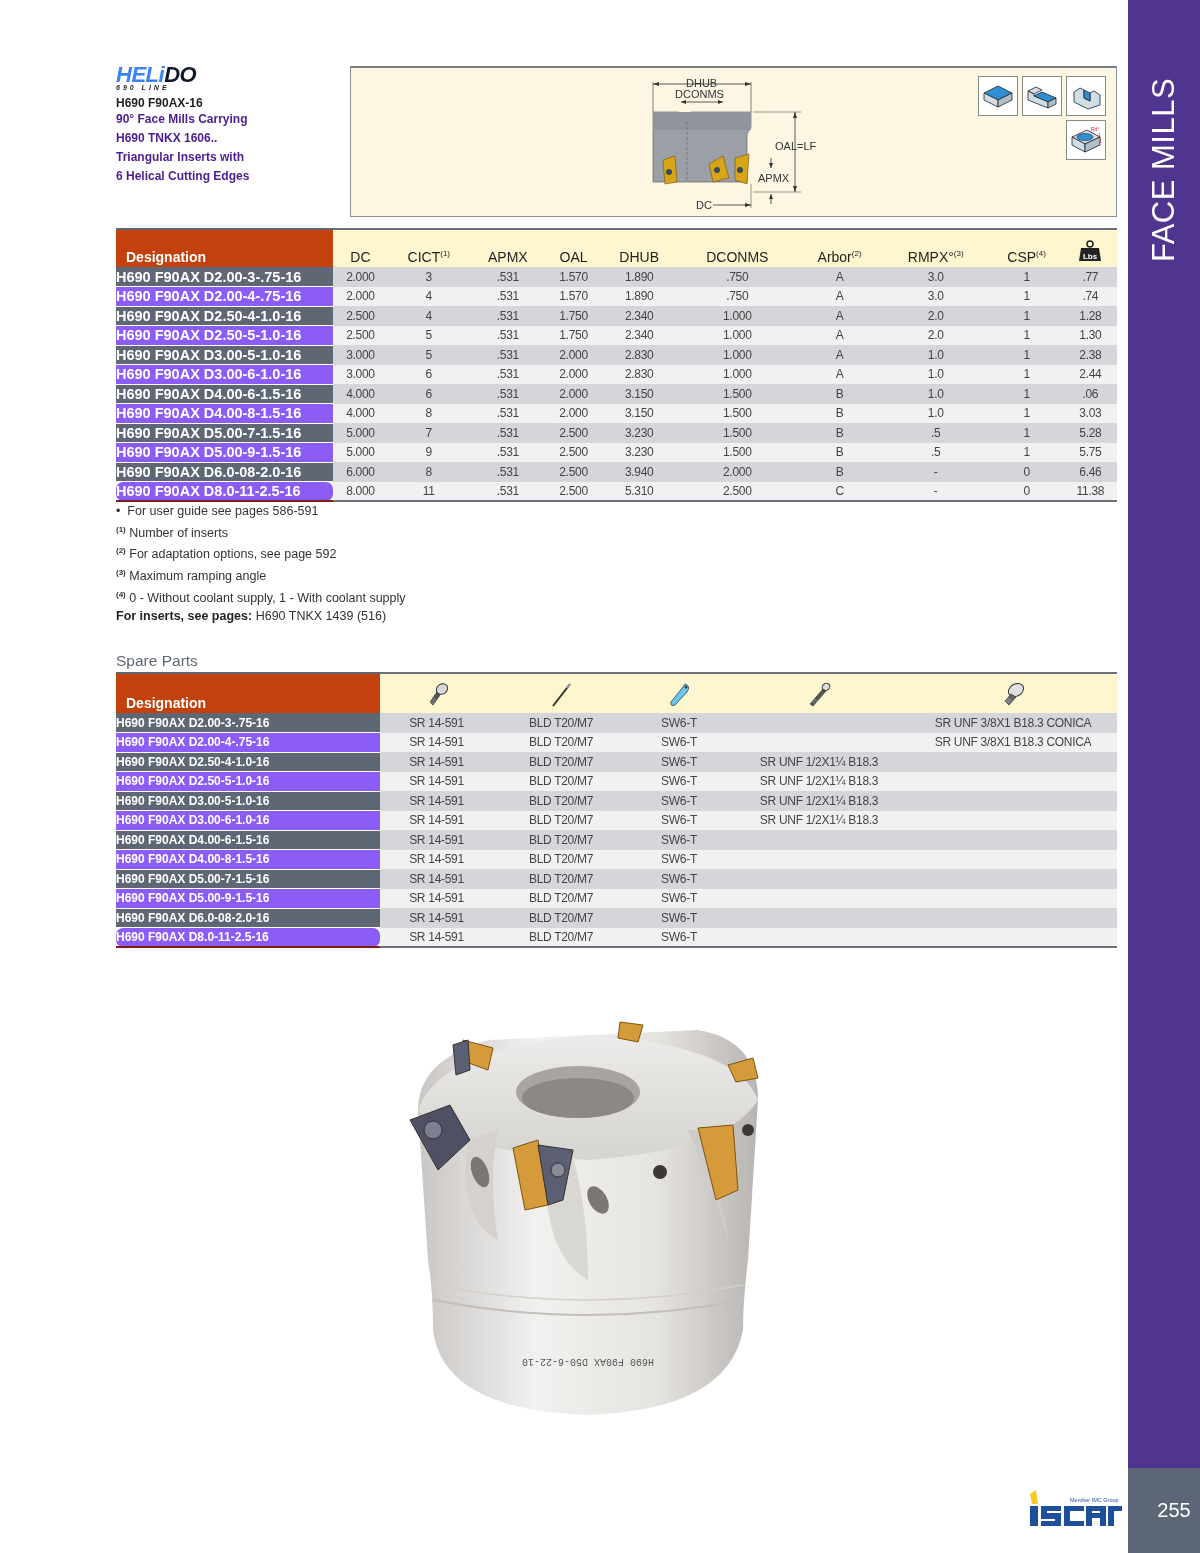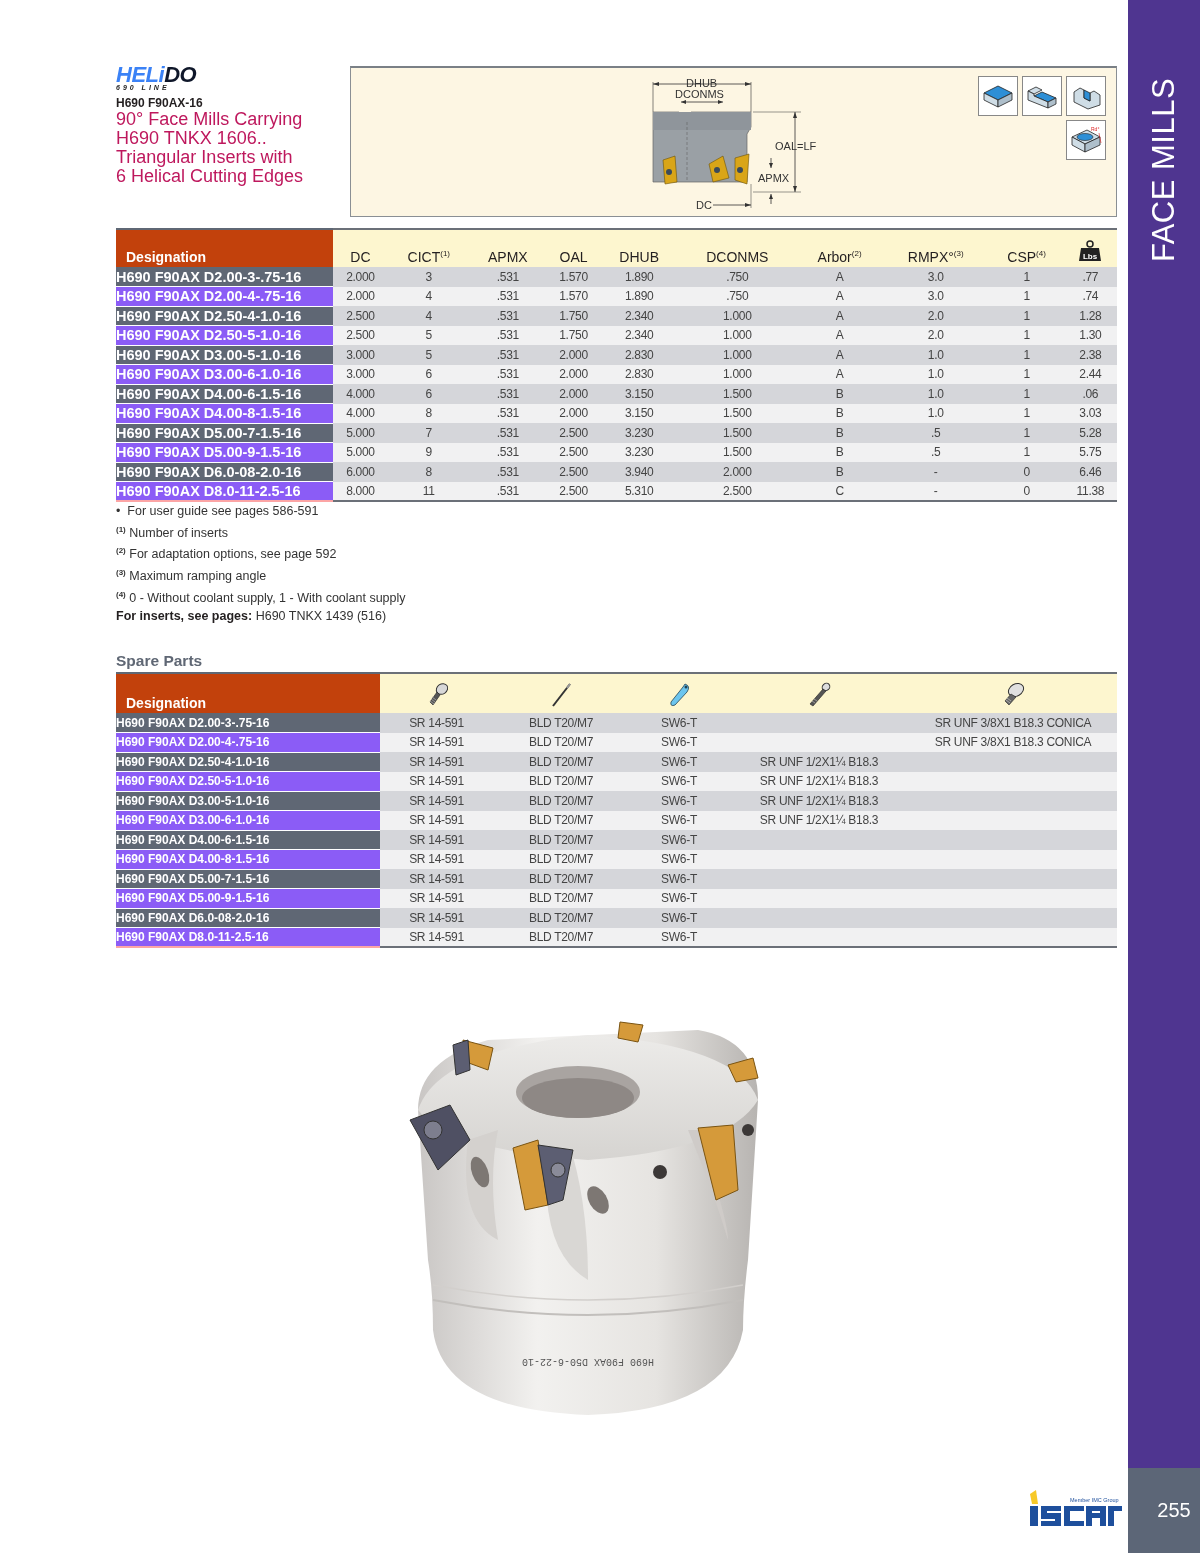--- a/index.html
+++ b/index.html
@@ -12,21 +12,21 @@
   .page-num { position: absolute; left: 1128px; top: 1468px; width: 92px; height: 85px; background: #5c6677; color: #fff; font-size: 20px; display: flex; align-items: center; justify-content: center; }
 
   
   .brand { position: absolute; left: 116px; top: 64px; }
   .brand .logo { font-family: "Liberation Sans", sans-serif; font-weight: bold; font-style: italic; font-size: 22px; letter-spacing: -0.5px; line-height: 22px; }
   .brand .logo .a { color: #3b82f6; }
   .brand .logo .b { color: #0f172a; }
   .brand .sub { font-size: 7px; font-style: italic; font-weight: bold; letter-spacing: 3px; color: #222; margin-top: -2px; }
   .title-block { position: absolute; left: 116px; top: 96px; width: 230px; }
   .title-block .code { font-weight: bold; font-size: 12px; }
-  .title-block .desc { font-size: 18px; line-height: 19px; color: #be185d; }
+  .title-block .desc { font-size: 12px; line-height: 19px; color: #4c1d95; font-weight: bold; }
 
   .diagram-box { position: absolute; left: 350px; top: 66px; width: 767px; height: 151px; background: #fdf6e3; border: 1px solid #8a8f94; border-top: 2px solid #7a8086; }
   .diagram { position: absolute; left: 292px; top: 4px; width: 180px; height: 145px; }
   .diagram .lbl { position: absolute; font-size: 11px; color: #333; }
   .mat-icons { position: absolute; right: 10px; top: 8px; display: grid; grid-template-columns: 40px 40px 40px; grid-gap: 4px; }
   .mat-icon { width: 40px; height: 40px; border: 1px solid #888; background: #fff; display: flex; align-items: center; justify-content: center; }
   .mat-icon.empty { border: none; background: transparent; }
 
   
   table { border-collapse: collapse; position: absolute; left: 116px; }
@@ -37,27 +37,27 @@
   th.desig { background: #c2410c; color: #fff; text-align: left; font-weight: bold; padding-left: 10px; font-size: 14px; width: 217px; border-top: 2px solid #5f6774; }
   th sup { font-size: 8px; }
   td { font-size: 12px; text-align: center; color: #444; letter-spacing: -0.3px; }
   td.desig { color: #fff; font-weight: bold; font-size: 14.5px; text-align: left; padding-left: 0; letter-spacing: 0; white-space: nowrap; }
   tr.dark td.desig { background: #5f6774; }
   tr.light td.desig { background: #8b5cf6; }
   tr.dark td:not(.desig) { background: #d5d6da; }
   tr.light td:not(.desig) { background: #f1f1f2; }
   td.desig { border-bottom: 1px solid #fff; }
   tbody tr:last-child td { border-bottom: 2px solid #6b7078; }
-  tbody tr:last-child td.desig { border-bottom: 2px solid #fca5a5; }
+  tbody tr:last-child td.desig { border-bottom: 2px solid #7f1d1d; border-radius: 7px; }
 
   .notes { position: absolute; left: 116px; top: 503px; font-size: 12.5px; line-height: 17.6px; color: #333; }
   .notes sup { font-size: 8px; font-weight: bold; }
   .notes b { color: #231f20; }
 
-  .spare-title { position: absolute; left: 116px; top: 652px; font-size: 15.5px; font-weight: bold; color: #5f6774; }
+  .spare-title { position: absolute; left: 116px; top: 652px; font-size: 15.5px; font-weight: normal; color: #5f6774; }
   .spare-table { top: 672px; width: 1001px; }
   .spare-table thead tr { height: 40px; }
   .spare-table tbody tr { height: 19.5px; }
   .spare-table th.desig { width: 264px; }
   .spare-table td { font-size: 12px; }
 
   .product-photo { position: absolute; left: 398px; top: 1000px; width: 385px; height: 420px; }
   .footer-logo { position: absolute; left: 1028px; top: 1490px; width: 95px; height: 40px; }
 </style>
 </head>

